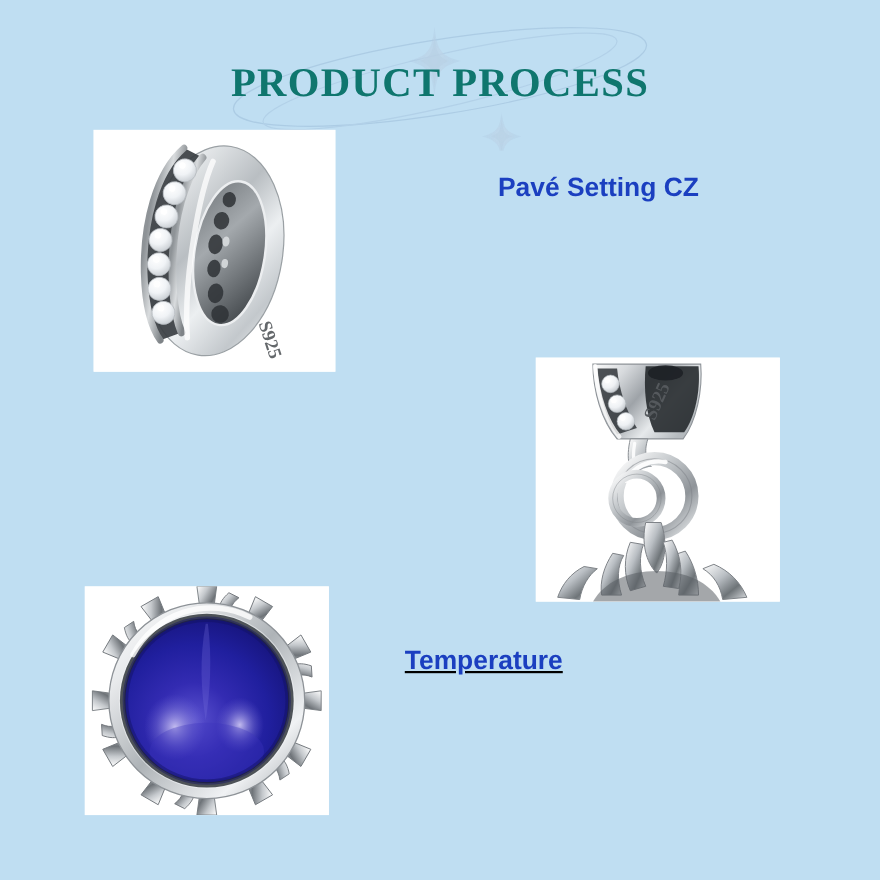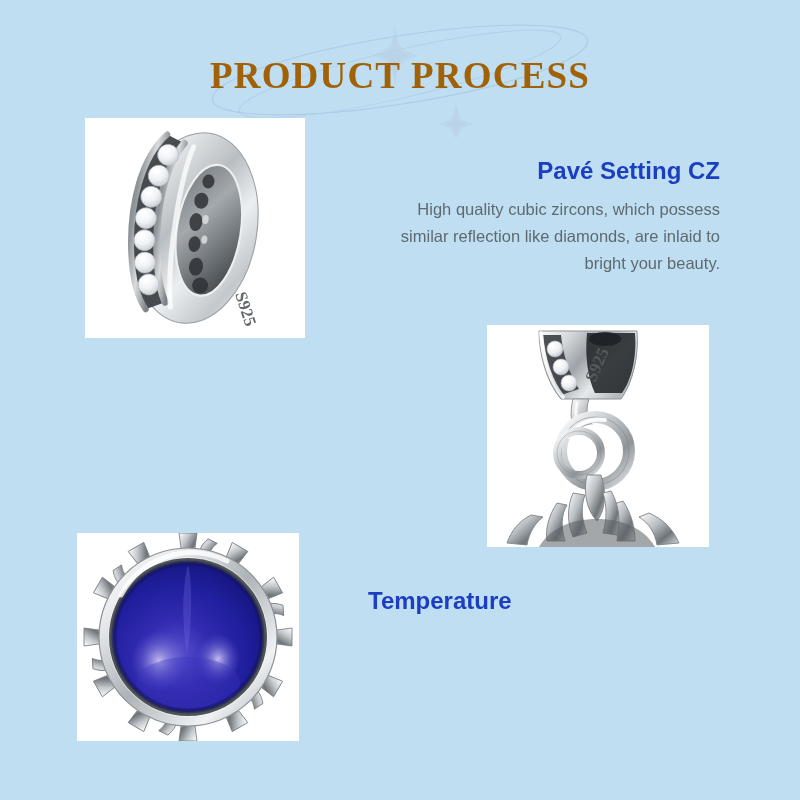--- a/index.html
+++ b/index.html
@@ -42,21 +42,21 @@
   #page-title {
     position: absolute;
     left: 0;
     top: 32px;
     width: 800px;
     text-align: center;
     font-family: "Liberation Serif", "DejaVu Serif", serif;
     font-weight: bold;
     font-size: 37px;
     letter-spacing: 1.2px;
-    color: #a16207;
+    color: #0f766e;
     white-space: nowrap;
   }
 
   
   .photo-panel {
     position: absolute;
     background: #ffffff;
     overflow: hidden;
   }
   #photo-pave {
@@ -100,33 +100,34 @@
     font-size: 16.5px;
     color: #5f6a70;
     line-height: 1.62;
     margin: 0;
   }
 
   #text-pave {
     left: 368px;
     top: 158px;
     width: 352px;
-    text-align: right;
+    text-align: center;
   }
   #text-silver {
     left: 100px;
     top: 368px;
     width: 345px;
     text-align: right;
   }
   #text-temperature {
     left: 368px;
     top: 588px;
     width: 360px;
     text-align: left;
+    text-decoration: underline;
   }
 </style>
 </head>
 <body>
 
 <div id="page">
 
   <div id="title-block">
 
     <svg id="title-decor" viewBox="0 0 800 115">
@@ -436,21 +437,20 @@
       <ellipse cx="111" cy="150" rx="52" ry="26" fill="#3b33bd" opacity="0.35"></ellipse>
 
       <circle cx="111" cy="104" r="74" fill="none" stroke="#12115f" stroke-width="5" opacity="0.45"></circle>
 
       <path d="M44 62 A80 80 0 0 1 150 28" fill="none" stroke="#ffffff" stroke-width="5" opacity="0.8" stroke-linecap="round"></path>
     </svg>
   </div>
 
   <div class="text-block" id="text-pave">
     <p class="block-heading">Pavé Setting CZ</p>
-    <p class="block-body">High quality cubic zircons, which possess similar reflection like diamonds, are inlaid to bright your beauty.</p>
   </div>
 
 
   <div class="text-block" id="text-temperature">
     <p class="block-heading">Temperature</p>
   </div>
 
 </div>
 
 </body></html>

